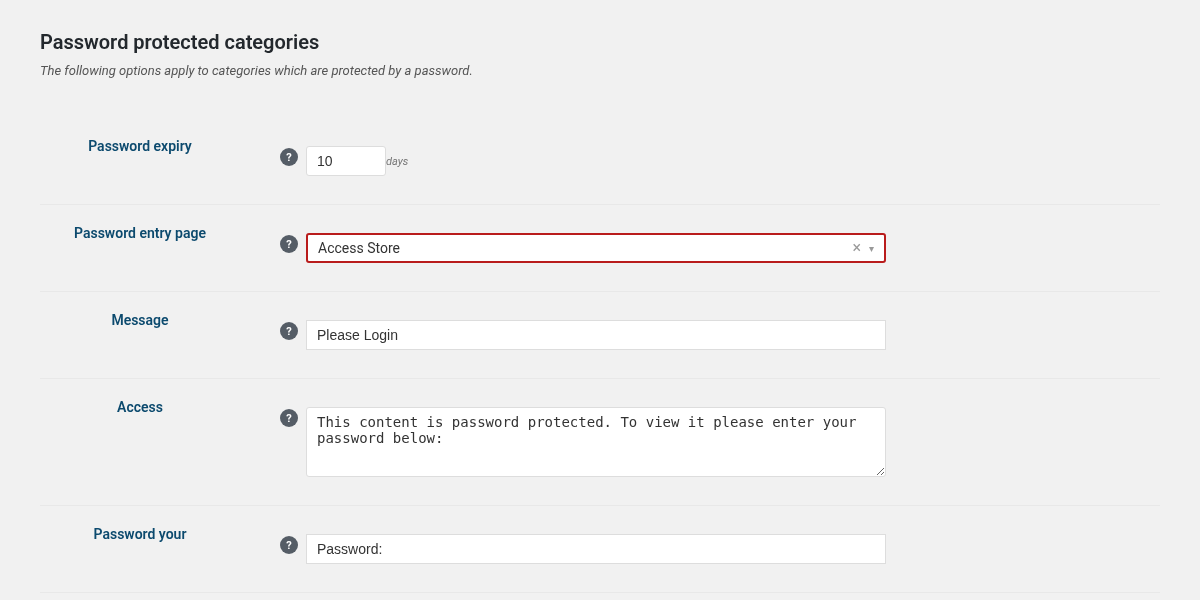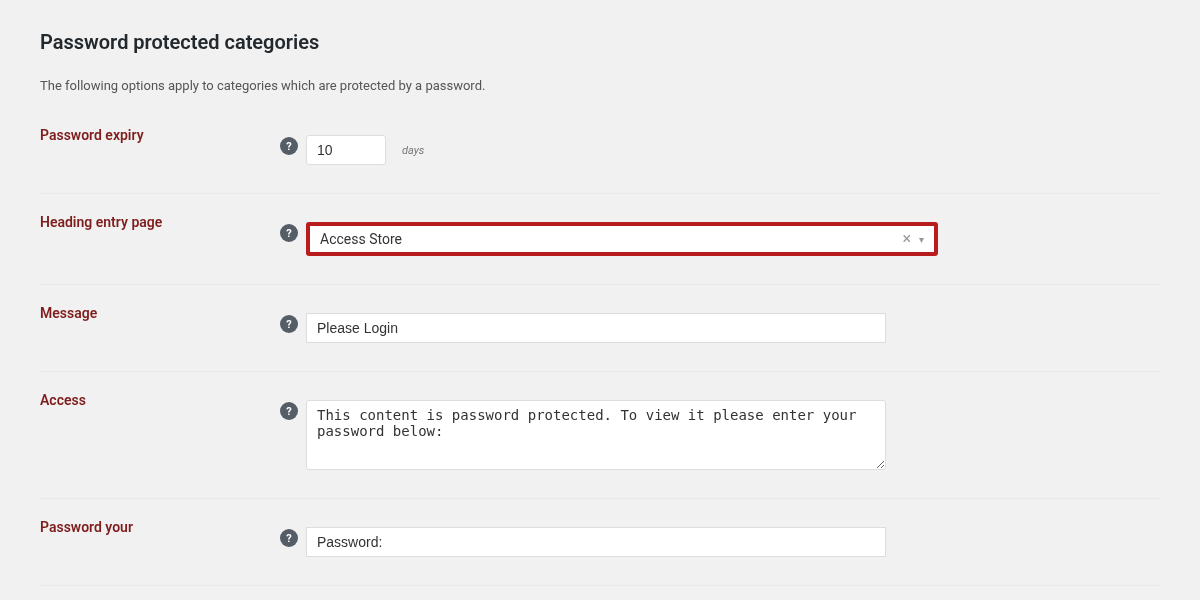--- a/index.html
+++ b/index.html
@@ -20,47 +20,48 @@
 
     .container {
       padding: 30px 40px;
       max-width: 1200px;
     }
 
     .section-title {
       font-size: 20px;
       font-weight: 600;
       color: #23282d;
-      margin-bottom: 24px;
+      margin-bottom: 9px;
     }
 
     .section-description {
       font-size: 13px;
       color: #555;
-      margin-bottom: 14px;
+      margin-bottom: 40px;
+      font-style: italic;
     }
 
     .form-table {
       width: 100%;
       border-collapse: collapse;
     }
 
     .form-table tr {
       border-bottom: 1px solid #e8e8e8;
     }
 
     .form-table tr:last-child {
       border-bottom: none;
     }
 
     .form-table th {
-      text-align: left;
+      text-align: center;
       font-weight: 600;
       font-size: 14px;
-      color: #7f1d1d;
+      color: #0c4a6e;
       padding: 18px 0;
       width: 200px;
       vertical-align: top;
       padding-top: 20px;
     }
 
     .form-table td {
       padding: 14px 0 14px 20px;
       vertical-align: top;
     }
@@ -88,21 +89,21 @@
       border-radius: 0;
       background: #fff;
       font-size: 14px;
       color: #333;
       outline: none;
     }
 
     .expiry-row {
       display: flex;
       align-items: center;
-      gap: 16px;
+      gap: 0;
     }
 
     .expiry-input {
       width: 80px;
       padding: 6px 10px;
       border: 1px solid #ddd;
       border-radius: 3px;
       background: #fff;
       font-size: 14px;
       color: #333;
@@ -111,22 +112,22 @@
 
     .days-label {
       font-size: 11px;
       color: #777;
       font-style: italic;
     }
 
     .select-wrapper {
       display: flex;
       align-items: center;
-      width: 632px;
-      border: 4px solid #b91c1c;
+      width: 580px;
+      border: 2px solid #b91c1c;
       border-radius: 3px;
       background: #fff;
       padding: 5px 10px;
       gap: 8px;
     }
 
     .select-value {
       flex: 1;
       font-size: 14px;
       color: #333;
@@ -185,21 +186,21 @@
             <div class="expiry-row">
               <input type="text" class="expiry-input" value="10" style="">
               <span class="days-label">days</span>
             </div>
           </div>
         </td>
       </tr>
 
       <tr>
         <th>
-          <label>Heading entry page</label>
+          <label>Password entry page</label>
         </th>
         <td>
           <div class="td-with-help">
             <span class="help-icon">?</span>
             <div class="select-wrapper">
               <span class="select-value">Access Store</span>
               <span class="select-clear">×</span>
               <span class="select-arrow">▾</span>
             </div>
           </div>

